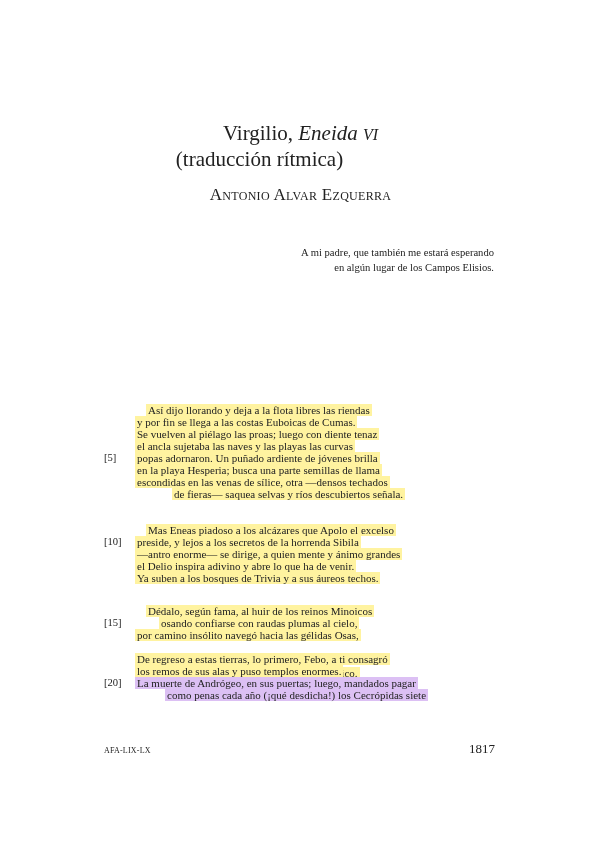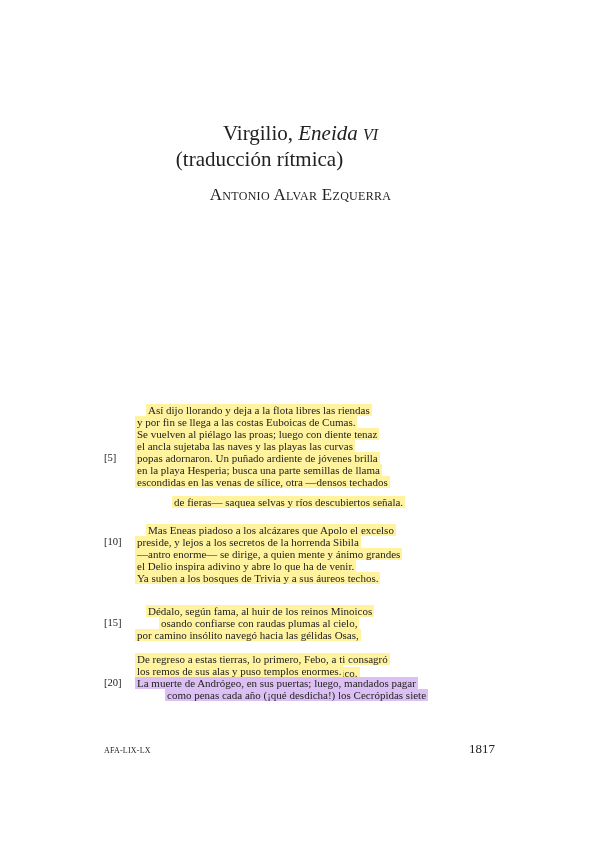--- a/index.html
+++ b/index.html
@@ -28,32 +28,34 @@
 </head>
 <body>
 
 <div class="title">
   <span>Virgilio, </span><i>Eneida</i> <span class="roman">VI</span>
 </div>
 <div class="subtitle">(traducción rítmica)</div>
 <div class="author">Antonio Alvar Ezquerra</div>
 
 <div class="dedication">
+  <div>A mi padre, que también me estará esperando</div>
+  <div>en algún lugar de los Campos Elisios.</div>
 </div>
 
 <div class="poem" id="poem">
     <div class="line indent hl-y" style="top: 4px;"><span class="txt">Así dijo llorando y deja a la flota libres las riendas</span></div>
     <div class="line hl-y" style="top: 16px;"><span class="txt">y por fin se llega a las costas Euboicas de Cumas.</span></div>
     <div class="line hl-y" style="top: 28px;"><span class="txt">Se vuelven al piélago las proas; luego con diente tenaz</span></div>
     <div class="line hl-y" style="top: 40px;"><span class="txt">el ancla sujetaba las naves y las playas las curvas</span></div>
     <div class="line hl-y" style="top: 52px;"><span class="txt">popas adornaron. Un puñado ardiente de jóvenes brilla</span></div>
     <div class="lnum" style="top: 52px;">[5]</div>
     <div class="line hl-y" style="top: 64px;"><span class="txt">en la playa Hesperia; busca una parte semillas de llama</span></div>
     <div class="line hl-y" style="top: 76px;"><span class="txt">escondidas en las venas de sílice, otra —densos techados</span></div>
-    <div class="line hl-y" style="top: 96px; padding-left: 37px;"><span class="txt">de fieras— saquea selvas y ríos descubiertos señala.</span></div>
+    <div class="line hl-y" style="top: 88px; padding-left: 37px;"><span class="txt">de fieras— saquea selvas y ríos descubiertos señala.</span></div>
     <div class="line indent hl-y" style="top: 124px;"><span class="txt">Mas Eneas piadoso a los alcázares que Apolo el excelso</span></div>
     <div class="line hl-y" style="top: 136px;"><span class="txt">preside, y lejos a los secretos de la horrenda Sibila</span></div>
     <div class="lnum" style="top: 136px;">[10]</div>
     <div class="line hl-y" style="top: 148px;"><span class="txt">—antro enorme— se dirige, a quien mente y ánimo grandes</span></div>
     <div class="line hl-y" style="top: 160px;"><span class="txt">el Delio inspira adivino y abre lo que ha de venir.</span></div>
     <div class="line hl-y" style="top: 172px;"><span class="txt">Ya suben a los bosques de Trivia y a sus áureos techos.</span></div>
     <div class="line indent hl-y" style="top: 205px;"><span class="txt">Dédalo, según fama, al huir de los reinos Minoicos</span></div>
     <div class="line hl-y" style="top: 217px; padding-left: 24px;"><span class="txt">osando confiarse con raudas plumas al cielo,</span></div>
     <div class="lnum" style="top: 217px;">[15]</div>
     <div class="line hl-y" style="top: 229px;"><span class="txt">por camino insólito navegó hacia las gélidas Osas,</span></div>

